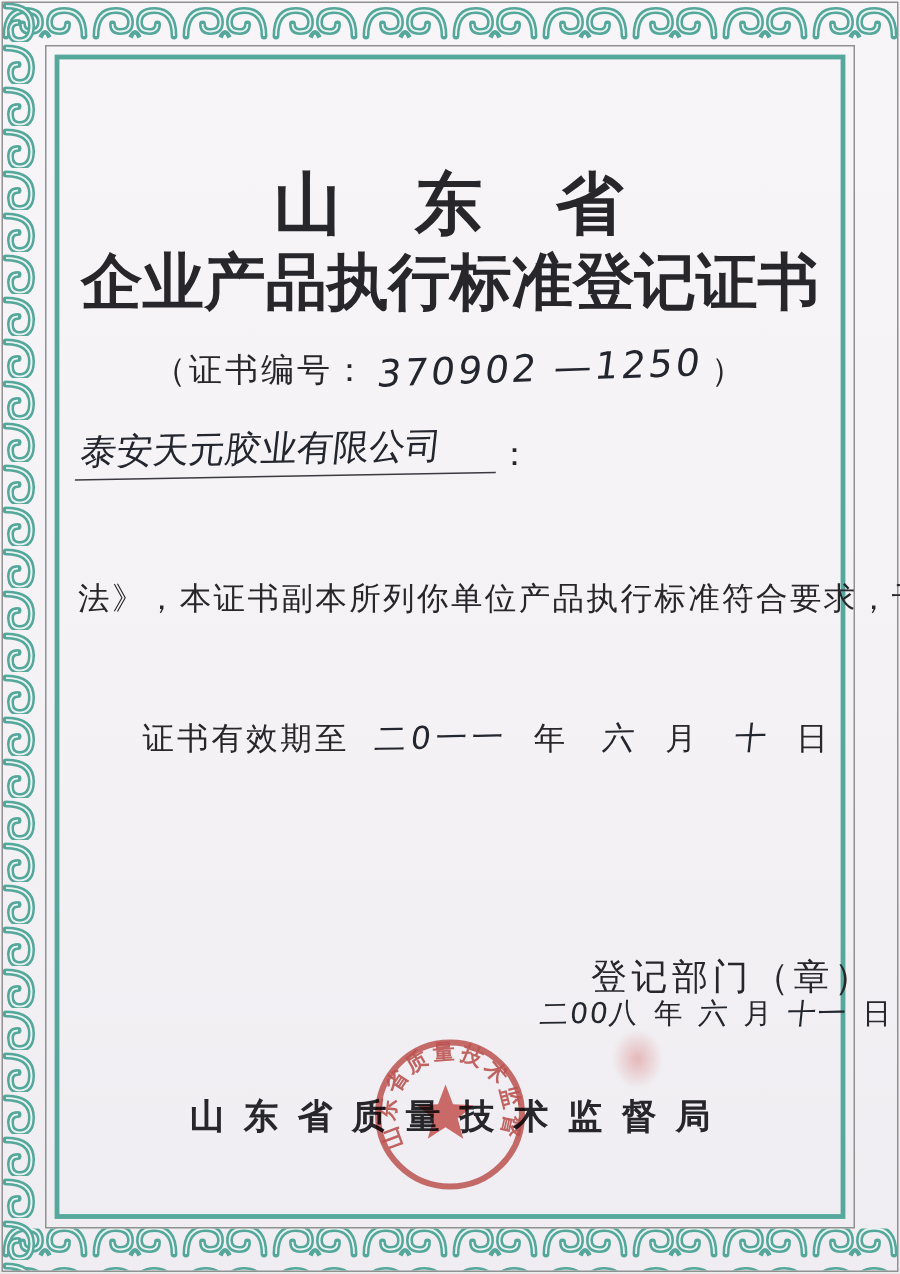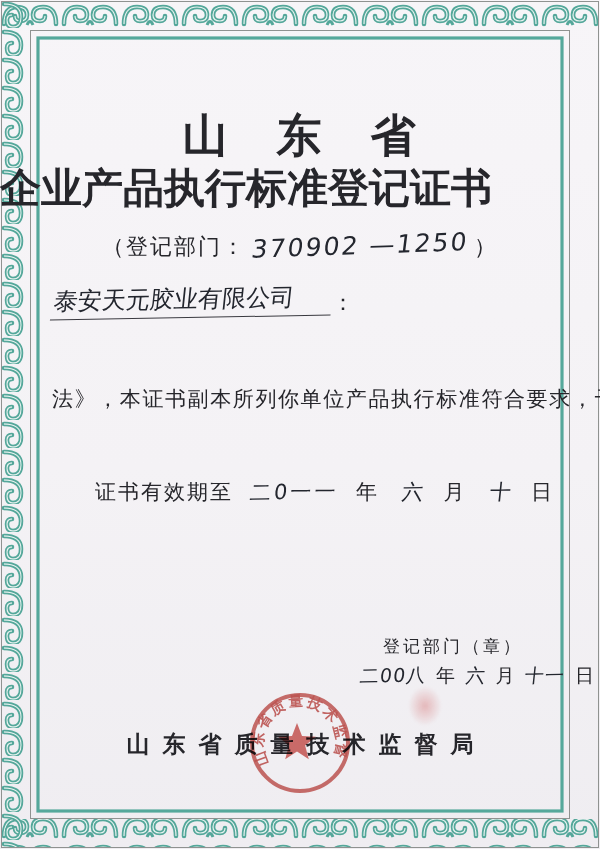--- a/index.html
+++ b/index.html
@@ -12,38 +12,38 @@
   }
   .abs{position:absolute;}
   .printed{color:#26262b;}
   .hand{
     font-family:"DejaVu Sans","Liberation Sans",sans-serif;
     color:#23262e;
     display:inline-block;
     transform:skewX(-7deg) rotate(-1deg);
   }
   .title1{top:106px;left:0;right:0;text-align:center;font-size:45px;font-weight:bold;letter-spacing:2px;}
-  .title2{top:161px;left:0;right:0;font-size:41px;font-weight:bold;letter-spacing:0px;}
+  .title2{top:161px;left:0;right:0;text-align:center;font-size:41px;font-weight:bold;letter-spacing:0px;}
   .certno{top:231px;left:0;right:0;text-align:center;font-size:22px;letter-spacing:2px;}
   .certno .hand{font-size:25px;margin:0 6px;transform:skewX(-9deg) rotate(-2deg);}
   .company{top:283px;left:52px;font-size:23px;}
   .company .name{
     font-size:24px;min-width:272px;padding:0 6px 2px 2px;
     border-bottom:1.6px solid #3a3a40;
   }
   .company .colon{font-size:22px;vertical-align:bottom;}
   .bodyline{left:52px;width:500px;font-size:21px;letter-spacing:1.6px;white-space:nowrap;}
   .l1{top:340px;padding-left:44px;}
   .l2{top:385px;}
   .l3{top:430px;}
   .validity{top:478px;left:95px;font-size:21px;letter-spacing:2px;white-space:nowrap;}
   .validity .hand{letter-spacing:3px;margin:0 10px;}
   .validity .unit{margin-right:6px;}
   .regblock{text-align:left;}
-  .reglabel{top:635px;left:383px;font-size:17px;letter-spacing:3px;}
+  .reglabel{top:635px;left:394px;font-size:24px;letter-spacing:3px;}
   .regdate{top:663px;left:356px;font-size:19px;letter-spacing:1px;white-space:nowrap;}
   .regdate .hand{margin:0 4px;}
   .issuer{top:729px;left:0;right:0;text-align:center;font-size:23px;font-weight:bold;letter-spacing:13px;text-indent:13px;}
   .stamp{top:691px;left:248px;width:104px;height:104px;mix-blend-mode:multiply;opacity:.88;}
   .smudge{
     top:686px;left:408px;width:34px;height:40px;border-radius:50%;
     background:radial-gradient(ellipse at center,rgba(205,80,80,.35) 0%,rgba(205,80,80,0) 70%);
     filter:blur(1px);
   }
   .borders{top:0;left:0;pointer-events:none;}
@@ -86,21 +86,21 @@
     <rect x="1.5" y="1.5" width="597" height="846" fill="none" stroke="#8f9290" stroke-width="1"></rect>
     <rect x="30.5" y="30.5" width="539" height="788" fill="none" stroke="#8f9290" stroke-width="1"></rect>
 
     <rect x="38" y="38" width="524" height="773" fill="none" stroke="#55a89b" stroke-width="3.2"></rect>
   </svg>
 
   <div class="abs title1 printed">山　东　省</div>
   <div class="abs title2 printed">企业产品执行标准登记证书</div>
 
   <div class="abs certno printed">
-    <span>（登记部门：</span><span class="hand">370902 —1250</span><span>）</span>
+    <span>（证书编号：</span><span class="hand">370902 —1250</span><span>）</span>
   </div>
 
   <div class="abs company">
     <span class="hand name">泰安天元胶业有限公司</span><span class="printed colon">：</span>
   </div>
 
   <div class="abs bodyline l2 printed">法》，本证书副本所列你单位产品执行标准符合要求，予</div>
 
   <div class="abs validity printed">
     <span>证书有效期至</span>

